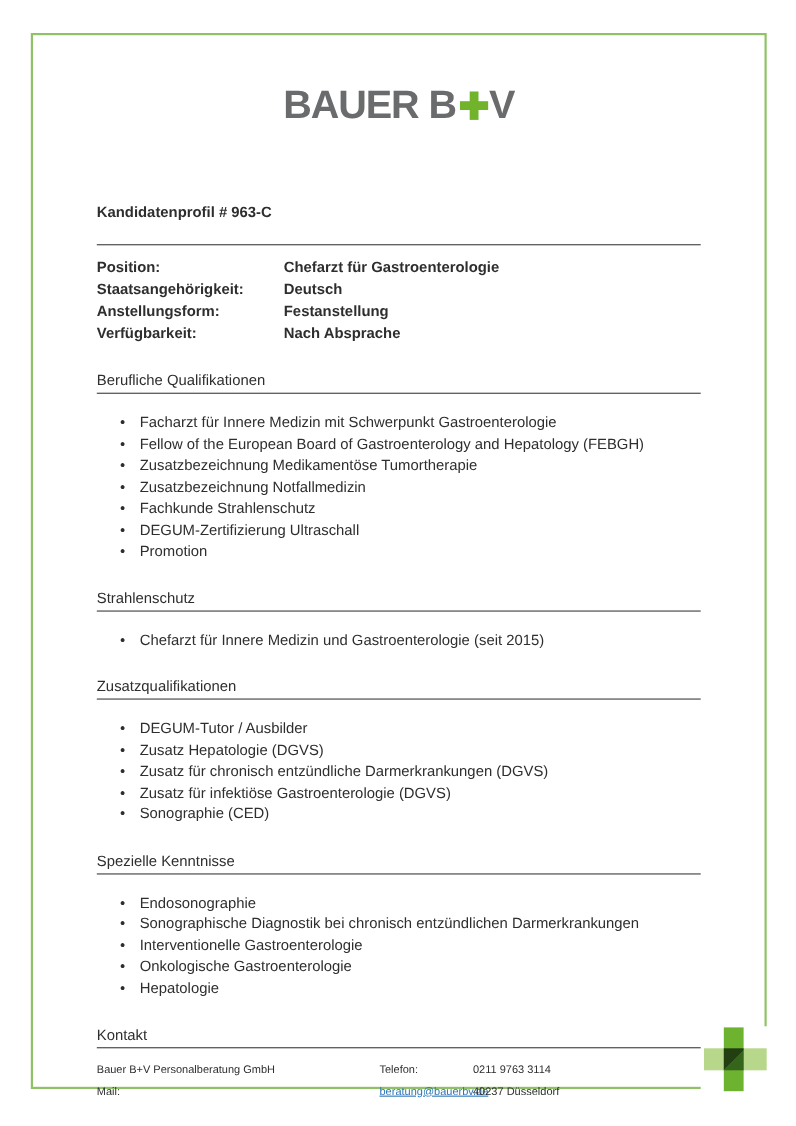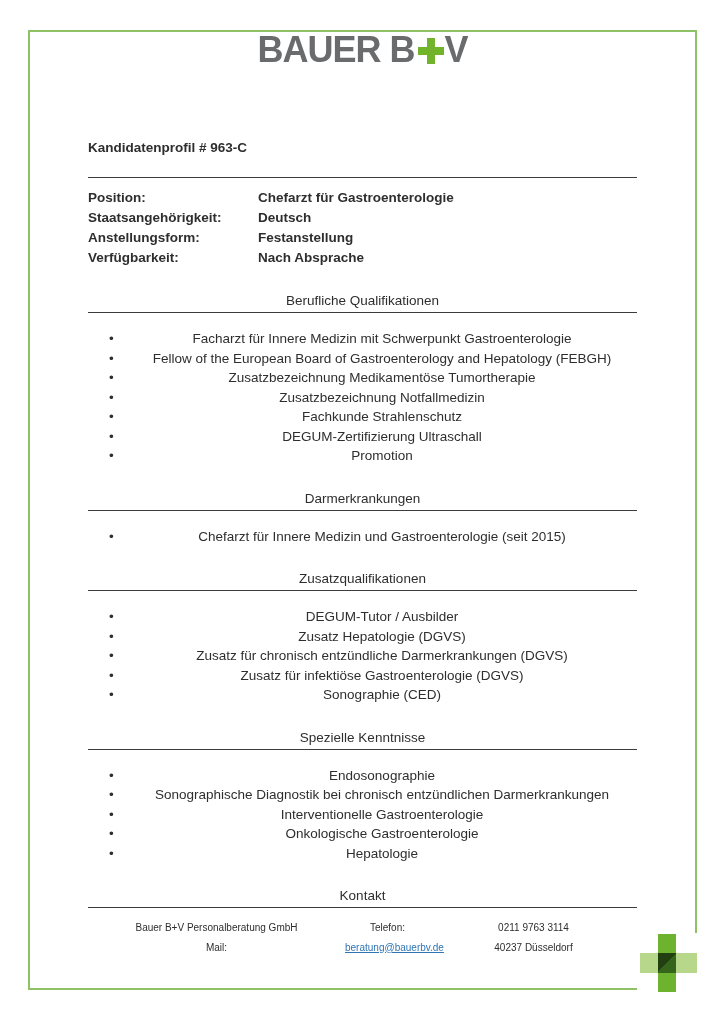--- a/index.html
+++ b/index.html
@@ -32,41 +32,41 @@
   
   .corner-cross{position:absolute;left:640px;top:934px;width:60px;height:60px;}
   .cross-h{position:absolute;left:0;top:19px;width:57px;height:20px;background:var(--cross-light);}
   .cross-v{position:absolute;left:18px;top:0;width:18px;height:58px;background:var(--cross-med);}
   .cross-x{position:absolute;left:18px;top:19px;width:18px;height:20px;
            background:linear-gradient(135deg,#213f10 50%,#35651a 50%);}
 
   .content{position:absolute;left:88px;top:0;width:549px;}
 
   .logo{
-    margin-top:32px;height:36px;
+    margin-top:77px;height:36px;
     display:flex;justify-content:center;align-items:center;
     font-weight:bold;font-size:36px;letter-spacing:-1px;
     color:var(--logo-gray);
     white-space:nowrap;
   }
   .logo-plus{margin:2px 1px 0 3px;display:block;}
   .logo-plus rect{fill:var(--logo-green);}
 
   .doc-title{
     margin-top:72px;
     font-size:13.5px;line-height:15px;font-weight:bold;
     padding-bottom:22px;
     border-bottom:1px solid var(--rule);
   }
 
   .fields{margin-top:10px;font-weight:bold;}
   .field-row{line-height:20px;font-size:13.5px;}
   .field-label{display:inline-block;width:170px;}
 
-  .section{margin-top:25px;text-align:center;}
+  .section{margin-top:25px;}
   .section-heading{
     font-size:13.5px;line-height:15px;font-weight:normal;
     padding-bottom:4px;
     border-bottom:1px solid var(--rule);
   }
   .section ul{margin-top:16px;list-style:none;}
   .section li{
     position:relative;
     padding-left:39px;
     font-size:13.5px;line-height:19.5px;
@@ -132,21 +132,21 @@
       <li>Fellow of the European Board of Gastroenterology and Hepatology (FEBGH)</li>
       <li>Zusatzbezeichnung Medikamentöse Tumortherapie</li>
       <li>Zusatzbezeichnung Notfallmedizin</li>
       <li>Fachkunde Strahlenschutz</li>
       <li>DEGUM-Zertifizierung Ultraschall</li>
       <li>Promotion</li>
     </ul>
   </section>
 
   <section class="section">
-    <h2 class="section-heading">Darmerkrankungen</h2>
+    <h2 class="section-heading">Strahlenschutz</h2>
     <ul>
       <li>Chefarzt für Innere Medizin und Gastroenterologie (seit 2015)</li>
     </ul>
   </section>
 
   <section class="section">
     <h2 class="section-heading">Zusatzqualifikationen</h2>
     <ul>
       <li>DEGUM-Tutor / Ausbilder</li>
       <li>Zusatz Hepatologie (DGVS)</li>

